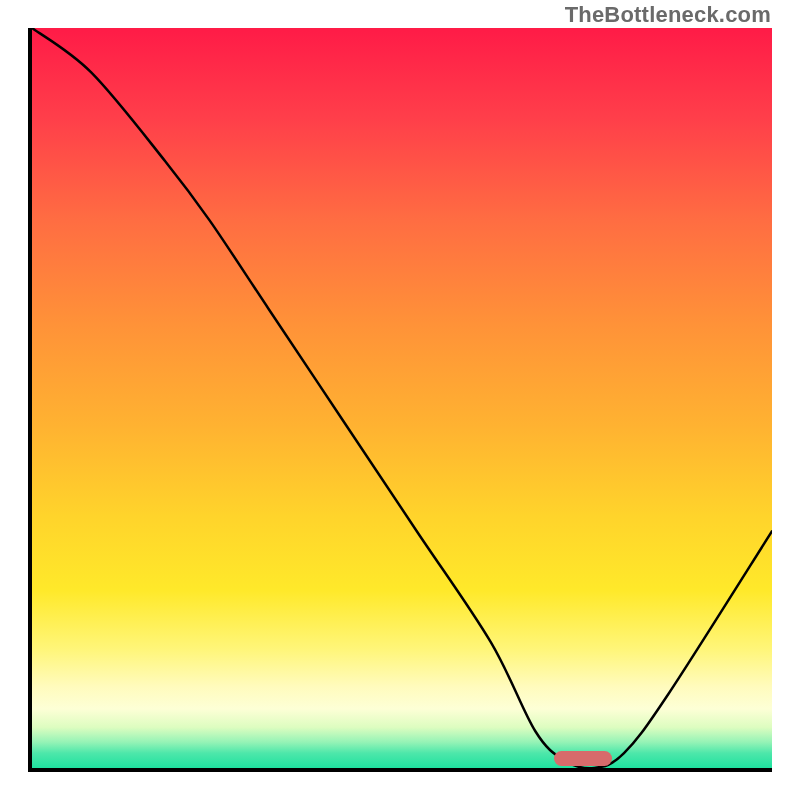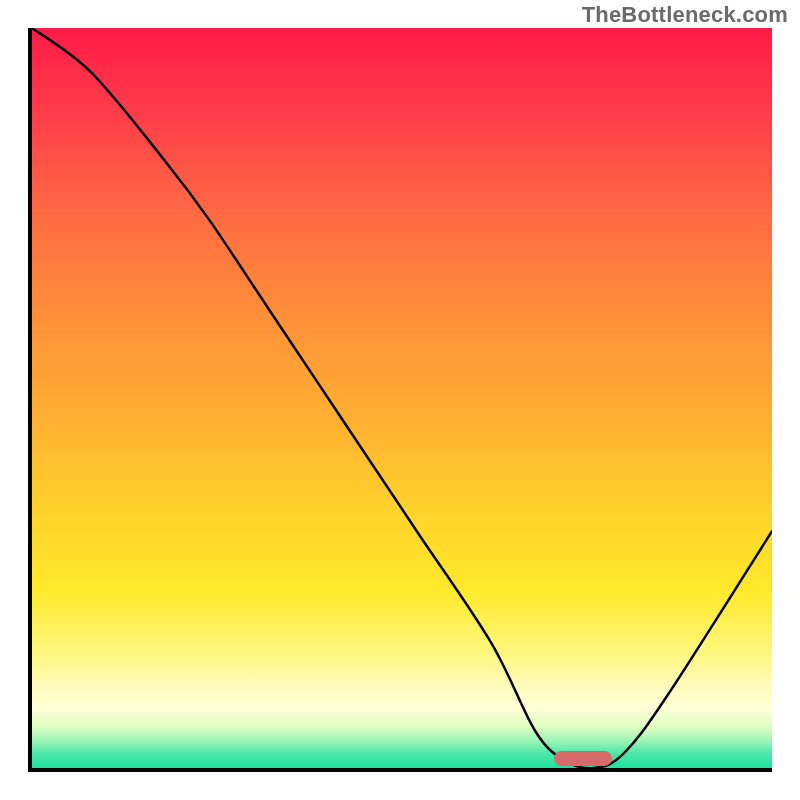--- a/index.html
+++ b/index.html
@@ -1,20 +1,20 @@
 <!DOCTYPE html>
 <html><head>
 <meta charset="utf-8">
 <style>
   * { margin: 0; padding: 0; box-sizing: border-box; }
   body { width: 800px; height: 800px; background: #fff; font-family: Arial, sans-serif; position: relative; }
   .watermark {
     position: absolute;
     top: 2px;
-    right: 12px;
+    right: 29px;
     font-size: 22px;
     font-weight: bold;
     color: #6a6a6a;
     letter-spacing: 0.2px;
     z-index: 10;
   }
   .plot-area {
     position: absolute;
     left: 28px;
     top: 28px;

